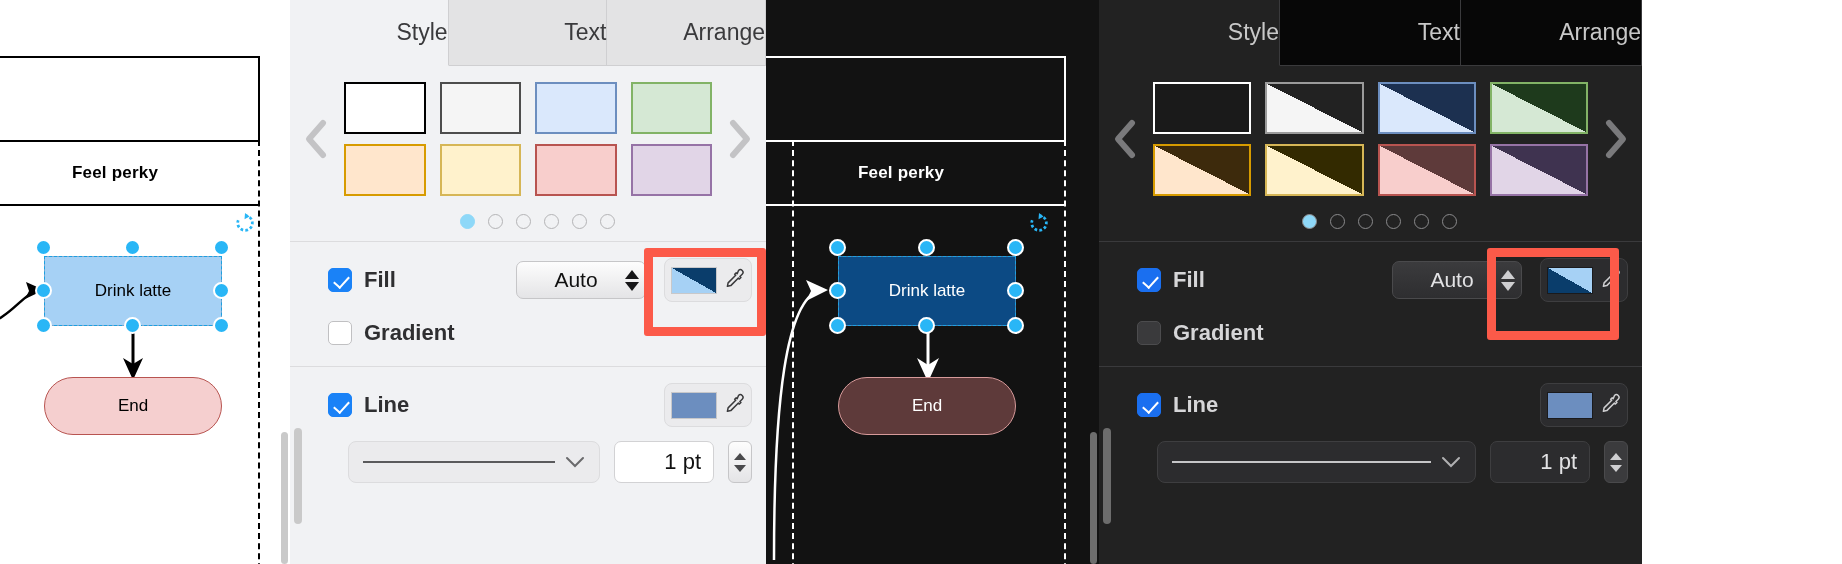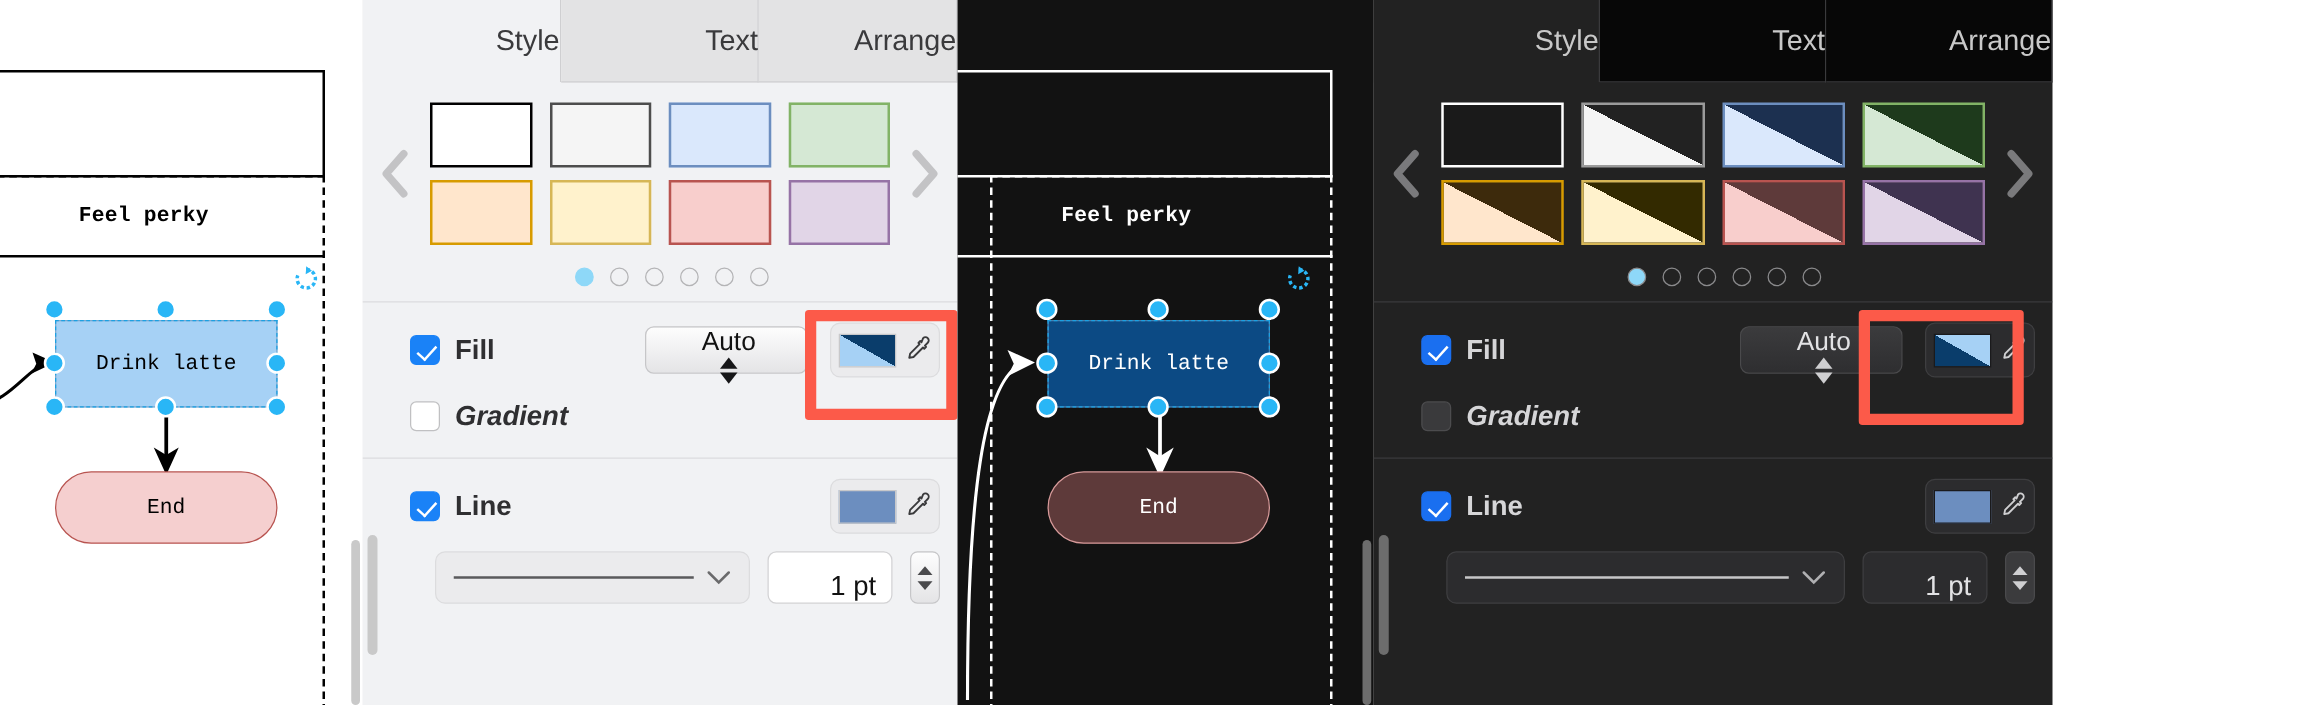--- a/index.html
+++ b/index.html
@@ -9,21 +9,20 @@
     background: #ffffff;
     display: flex;
     flex-direction: row;
   }
 
   
   .canvas {
     position: relative;
     overflow: hidden;
     flex: 0 0 auto;
-    font-family: Liberation Mono, monospace;
   }
   .canvas.light { width: 290px; background: #ffffff; }
   .canvas.dark  { width: 333px; background: #121212; }
 
   
   .pool-outer {
     position: absolute;
     border-style: solid;
     border-width: 2px;
   }
@@ -225,21 +224,21 @@
 
   
   .section { padding: 16px 0 14px 0; }
   .row {
     display: flex;
     align-items: center;
     padding: 0 14px 0 38px;
     min-height: 38px;
     position: relative;
   }
-  .row + .row { margin-top: 12px; font-style: italic; }
+  .row + .row { margin-top: 12px; }
 
   .chk {
     width: 24px; height: 24px;
     border-radius: 5px;
     flex: 0 0 auto;
     margin-right: 12px;
     position: relative;
     background: #ffffff;
     border: 1px solid #c0c0c2;
   }
@@ -270,21 +269,20 @@
   .auto-select {
     width: 130px;
     height: 38px;
     border-radius: 7px;
     display: flex;
     align-items: center;
     padding: 0 6px 0 10px;
     background: linear-gradient(#fdfdfd, #e4e4e6);
     border: 1px solid #c6c6c8;
     margin-right: 18px;
-    flex-direction: column;
   }
   .panel.dark .auto-select {
     background: linear-gradient(#3b3b3d, #2e2e30);
     border-color: #4a4a4c;
   }
   .auto-select .val {
     flex: 1 1 auto;
     text-align: center;
     font-size: 21px;
     color: #111;
@@ -364,21 +362,21 @@
   }
   .panel.dark .linestyle-select .ln { background: #c6c6c8; }
 
   .ptfield {
     width: 100px;
     height: 42px;
     border-radius: 7px;
     background: #ffffff;
     border: 1px solid #d2d2d4;
     display: flex;
-    align-items: flex-end;
+    align-items: center;
     justify-content: flex-end;
     padding-right: 12px;
     font-size: 22px;
     color: #111;
     flex: 0 0 auto;
   }
   .panel.dark .ptfield {
     background: #2c2c2e; border-color: #3e3e40; color: #e2e2e4;
   }
   .ptstepper {

